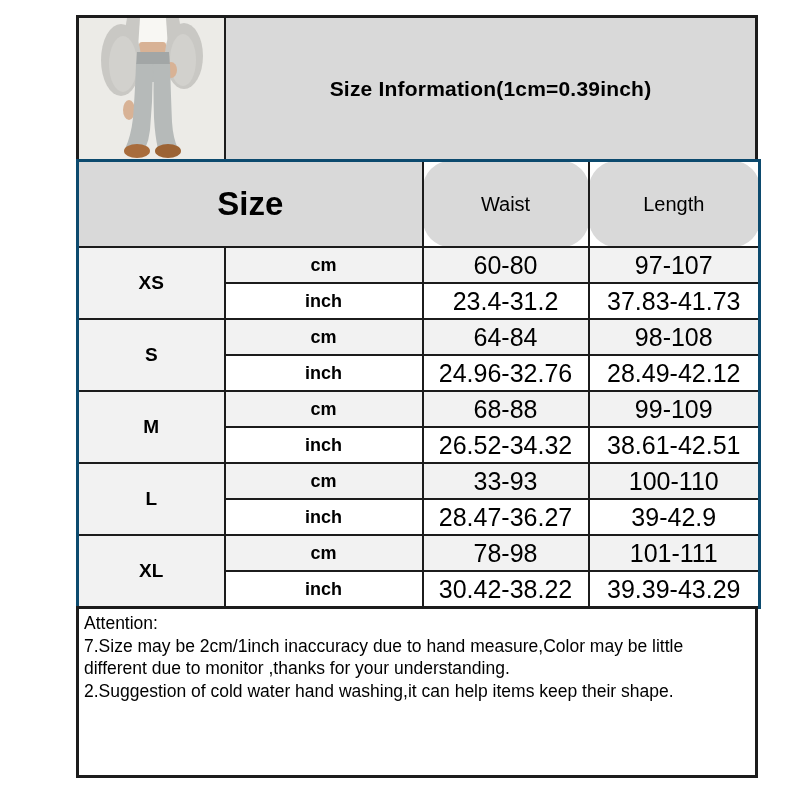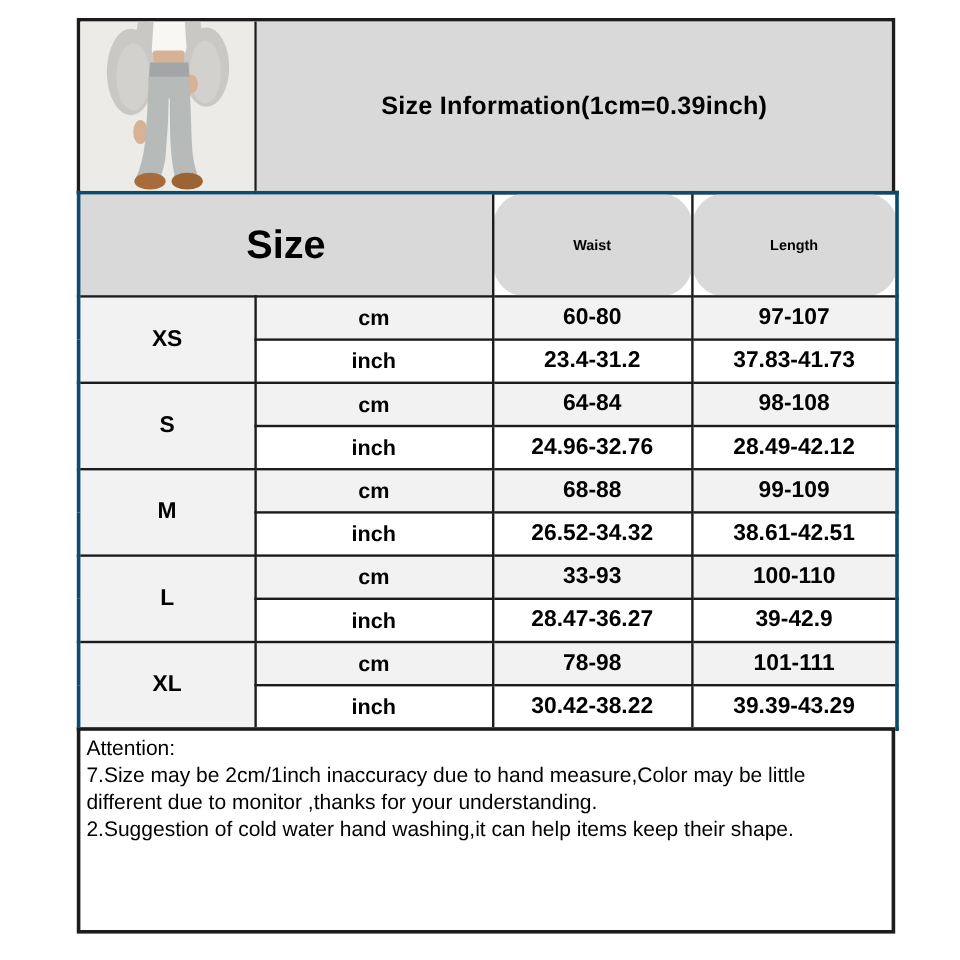--- a/index.html
+++ b/index.html
@@ -6,21 +6,21 @@
     margin: 0;
     padding: 0;
     width: 800px;
     height: 800px;
     background: #ffffff;
     font-family: "Liberation Sans", sans-serif;
     color: #000;
   }
   .sheet {
     position: absolute;
-    left: 64px;
+    left: 76px;
     top: 15px;
     width: 682px;
   }
 
   
   .top-section {
     display: flex;
     height: 147px;
     border: 3px solid #1c1c1c;
     box-sizing: border-box;
@@ -56,26 +56,26 @@
   }
   table.size-table th, table.size-table td {
     border: 2px solid #1c1c1c;
     text-align: center;
     vertical-align: middle;
     padding: 0;
     overflow: hidden;
   }
   tr.head-row th { background: #d9d9d9; height: 84px; }
   th.size-head { font-size: 33px; font-weight: bold; }
-  th.col-head  { font-size: 12px; font-weight: bold; border-radius: 27px; }
+  th.col-head  { font-size: 20px; font-weight: normal; border-radius: 27px; }
   tr.cm-row td   { background: #f2f2f2; height: 34px; }
   tr.inch-row td { background: #ffffff; height: 34px; }
   td.size-label  { background: #c0bfbf; font-size: 19px; font-weight: bold; }
   td.unit { font-size: 18px; font-weight: bold; margin-top: 46px; }
-  td.val  { font-size: 19px; font-weight: bold; }
+  td.val  { font-size: 25px; font-weight: normal; }
 
   
   .attention {
     margin-top: -3px;
     border: 3px solid #1c1c1c;
     box-sizing: border-box;
     height: 172px;
     background: #ffffff;
     padding: 3px 5px;
   }

